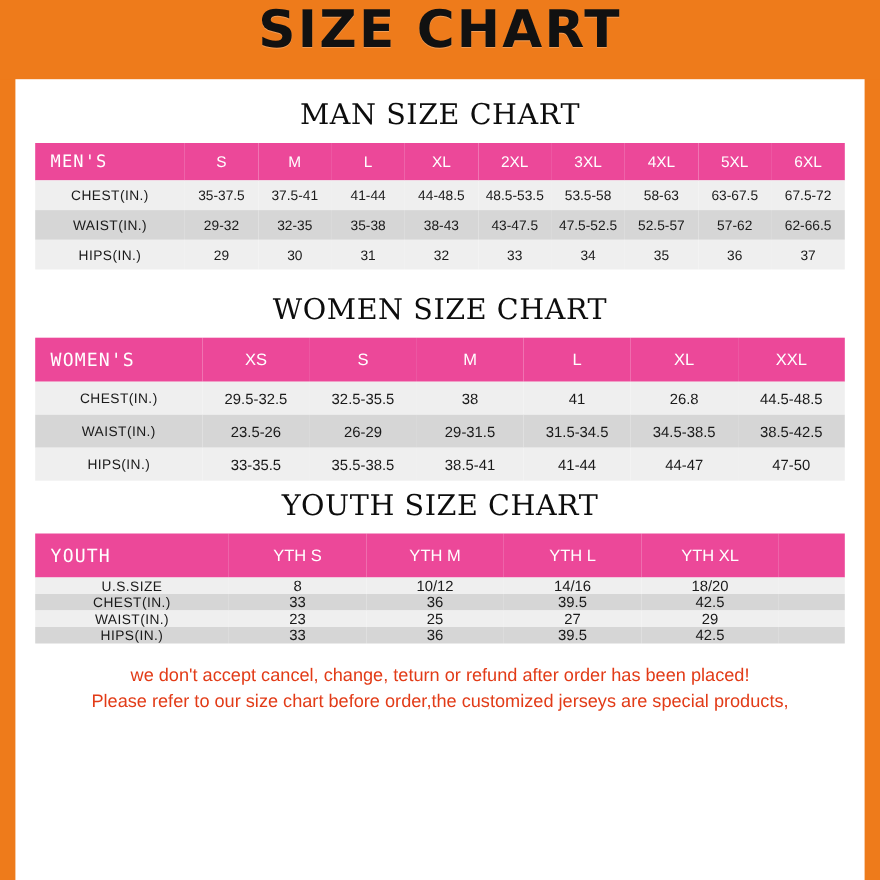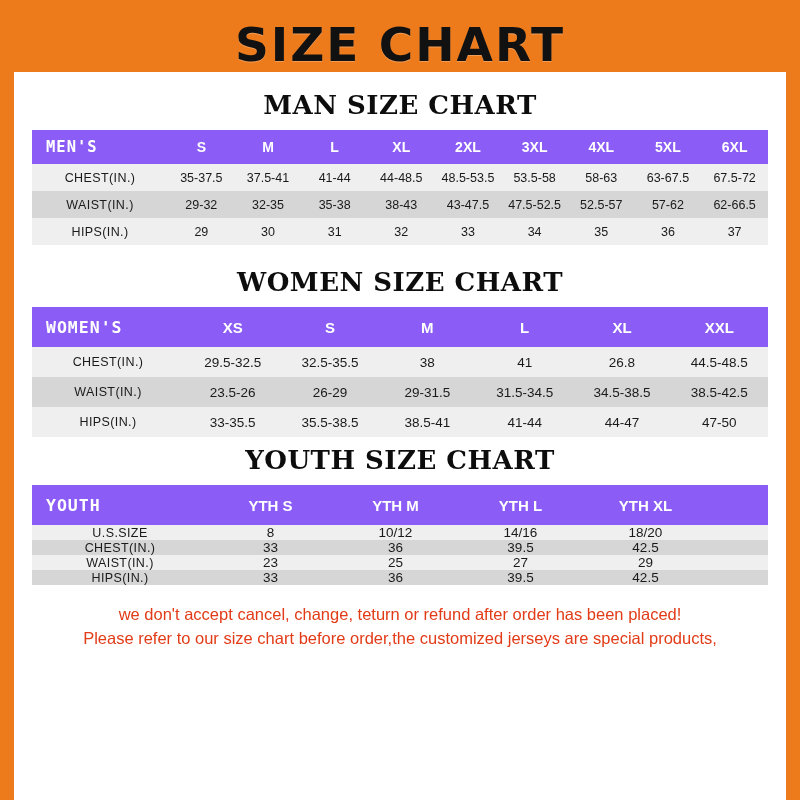--- a/index.html
+++ b/index.html
@@ -19,36 +19,36 @@
     height: 800px;
     box-sizing: border-box;
     border-left: 14px solid #ee7b1b;
     border-right: 14px solid #ee7b1b;
     background: #ffffff;
   }
   .banner {
     background: #ee7b1b;
     height: 72px;
     display: flex;
-    align-items: flex-end;
+    align-items: flex-start;
     justify-content: center;
     margin: 0 -14px;
   }
   .banner-title {
     font-family: "DejaVu Sans", sans-serif;
     font-weight: 700;
     font-size: 47px;
     letter-spacing: 2px;
     color: #111111;
     text-shadow: 0 1px 0 rgba(255,255,255,0.25);
   }
   .section-title {
     text-align: center;
     font-family: "DejaVu Serif", serif;
-    font-weight: 700;
+    font-weight: 400;
     color: #0d0d0d;
     font-size: 26px;
     letter-spacing: 0.5px;
   }
   .t1 { margin-top: 18px; }
   .t2 { margin-top: 22px; }
   .t3 { margin-top: 8px; }
 
   table {
     border-collapse: collapse;
@@ -58,25 +58,25 @@
   }
   th, td {
     text-align: center;
     font-size: 12.5px;
     color: #1a1a1a;
     padding: 0;
     height: 27px;
     font-family: "Liberation Sans", sans-serif;
   }
   thead th {
-    background: #8b5cf6;
+    background: #ec4899;
     color: #ffffff;
     height: 34px;
     font-size: 14px;
-    font-weight: 700;
+    font-weight: 400;
   }
   thead th.corner {
     text-align: left;
     padding-left: 14px;
     font-family: "DejaVu Sans Mono", monospace;
     font-size: 15.5px;
     letter-spacing: 1px;
   }
   tbody tr.odd td { background: #efefef; }
   tbody tr.even td { background: #d6d6d6; }

